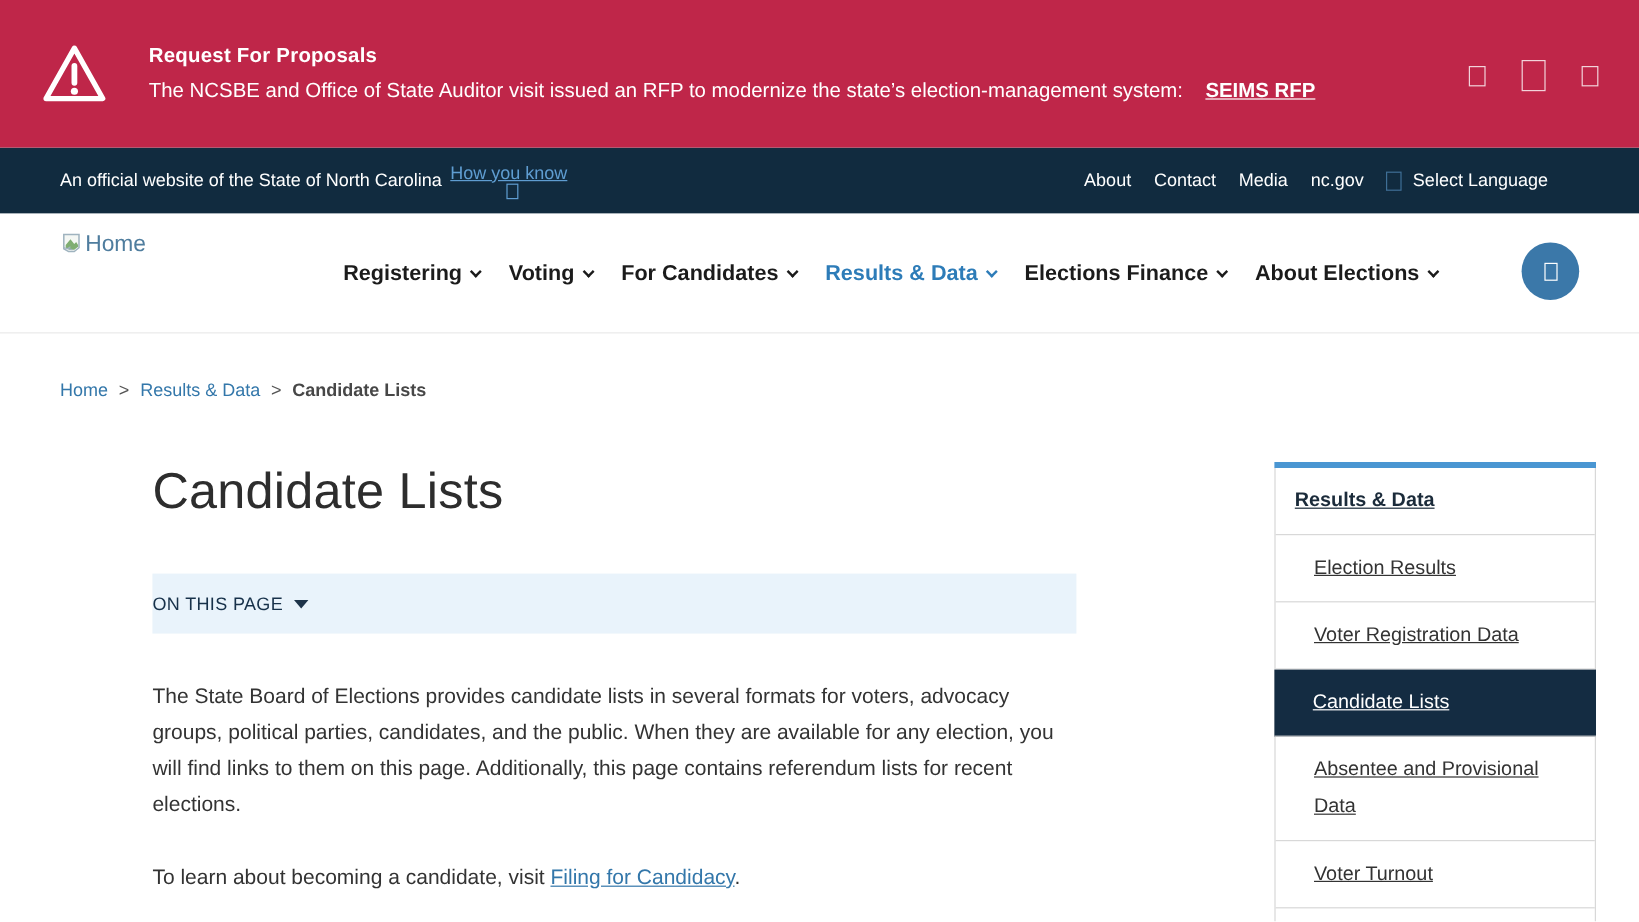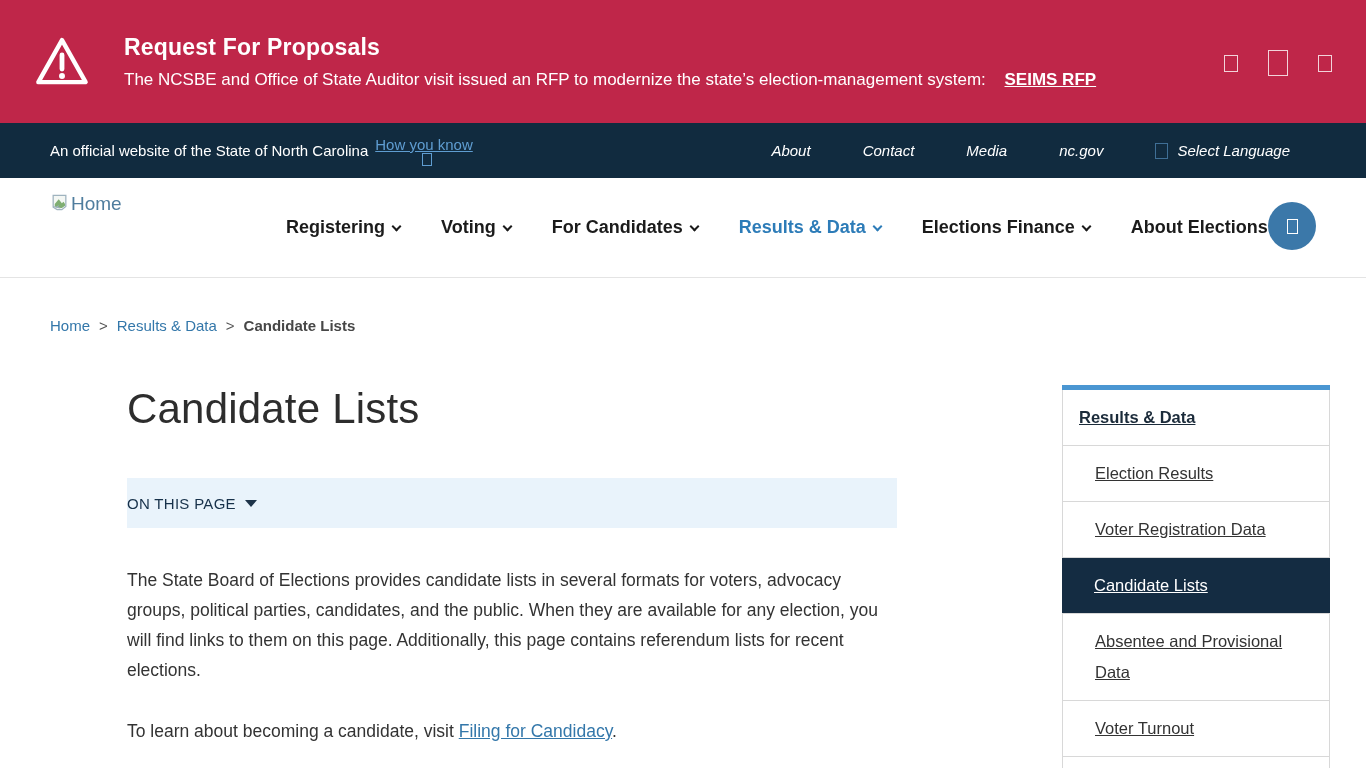--- a/index.html
+++ b/index.html
@@ -9,48 +9,48 @@
     background:#fff; font-family:"Liberation Sans", sans-serif; color:#333;
   }
 
   
   .alert-banner {
     height:123px; background:#bf2649; color:#fff;
     display:flex; align-items:center; padding:0 34px; position:relative;
   }
   .alert-icon-wrap { width:56px; height:56px; margin-right:34px; flex:0 0 auto; }
   .alert-text { display:flex; flex-direction:column; gap:9px; }
-  .alert-title { font-size:23px; font-weight:bold; letter-spacing:.2px; }
+  .alert-title { font-size:17px; font-weight:bold; letter-spacing:.2px; }
   .alert-message { font-size:17px; }
   .alert-link { color:#fff; font-weight:bold; text-decoration:underline; margin-left:14px; cursor:pointer; }
   .alert-boxes { position:absolute; right:34px; top:50px; display:flex; align-items:center; gap:30px; }
   .phbox { display:inline-block; border:1.5px solid rgba(255,255,255,.8); }
   .phbox.sm { width:14px; height:17px; }
   .phbox.lg { width:20px; height:26px; }
 
   
   .official-bar {
     height:55px; background:#112b3f; color:#fff; font-size:15px;
     display:flex; align-items:center; padding:0 50px 0 50px;
   }
   .official-left { display:flex; align-items:center; }
   .hyk-link { color:#5f9dd1; text-decoration:underline; margin-left:7px; cursor:pointer; display:inline-flex; align-items:center;flex-direction:column; }
   .hyk-box { width:10px; height:13px; border:1.3px solid #5f9dd1; display:inline-block; margin-left:6px; }
-  .official-right { margin-left:auto; display:flex; align-items:center; gap:52px; padding-right:26px;font-style:italic; }
+  .official-right { margin-left:auto; display:flex; align-items:center; gap:19px; padding-right:26px; }
   .official-link { color:#fff; text-decoration:none; cursor:pointer; }
   .lang-wrap { display:flex; align-items:center; gap:9px; cursor:pointer; }
   .lang-box { width:13px; height:16px; border:1.3px solid #3f6f96; display:inline-block; }
 
   
   .site-header { height:100px; background:#fff; border-bottom:1px solid #e4e4e4; position:relative; }
   .logo { position:absolute; left:50px; top:15px; display:flex; align-items:flex-start; gap:2px; cursor:pointer; }
   .logo-alt { color:#4f7d9e; font-size:19px; }
   .main-nav {
     position:absolute; left:286px; top:0; height:100%;
-    display:flex; align-items:center; gap:41px;
+    display:flex; align-items:center; gap:24px;
   }
   .nav-item { font-size:18px; font-weight:bold; color:#1b1b1b; display:flex; align-items:center; cursor:pointer; white-space:nowrap; }
   .nav-item.active { color:#2d7cb8; }
   .chev {
     display:inline-block; width:7px; height:7px;
     border-right:2px solid currentColor; border-bottom:2px solid currentColor;
     transform:rotate(45deg); margin:-3px 0 0 8px;
   }
   .search-btn {
     position:absolute; right:50px; top:24px; width:48px; height:48px; border-radius:50%;

